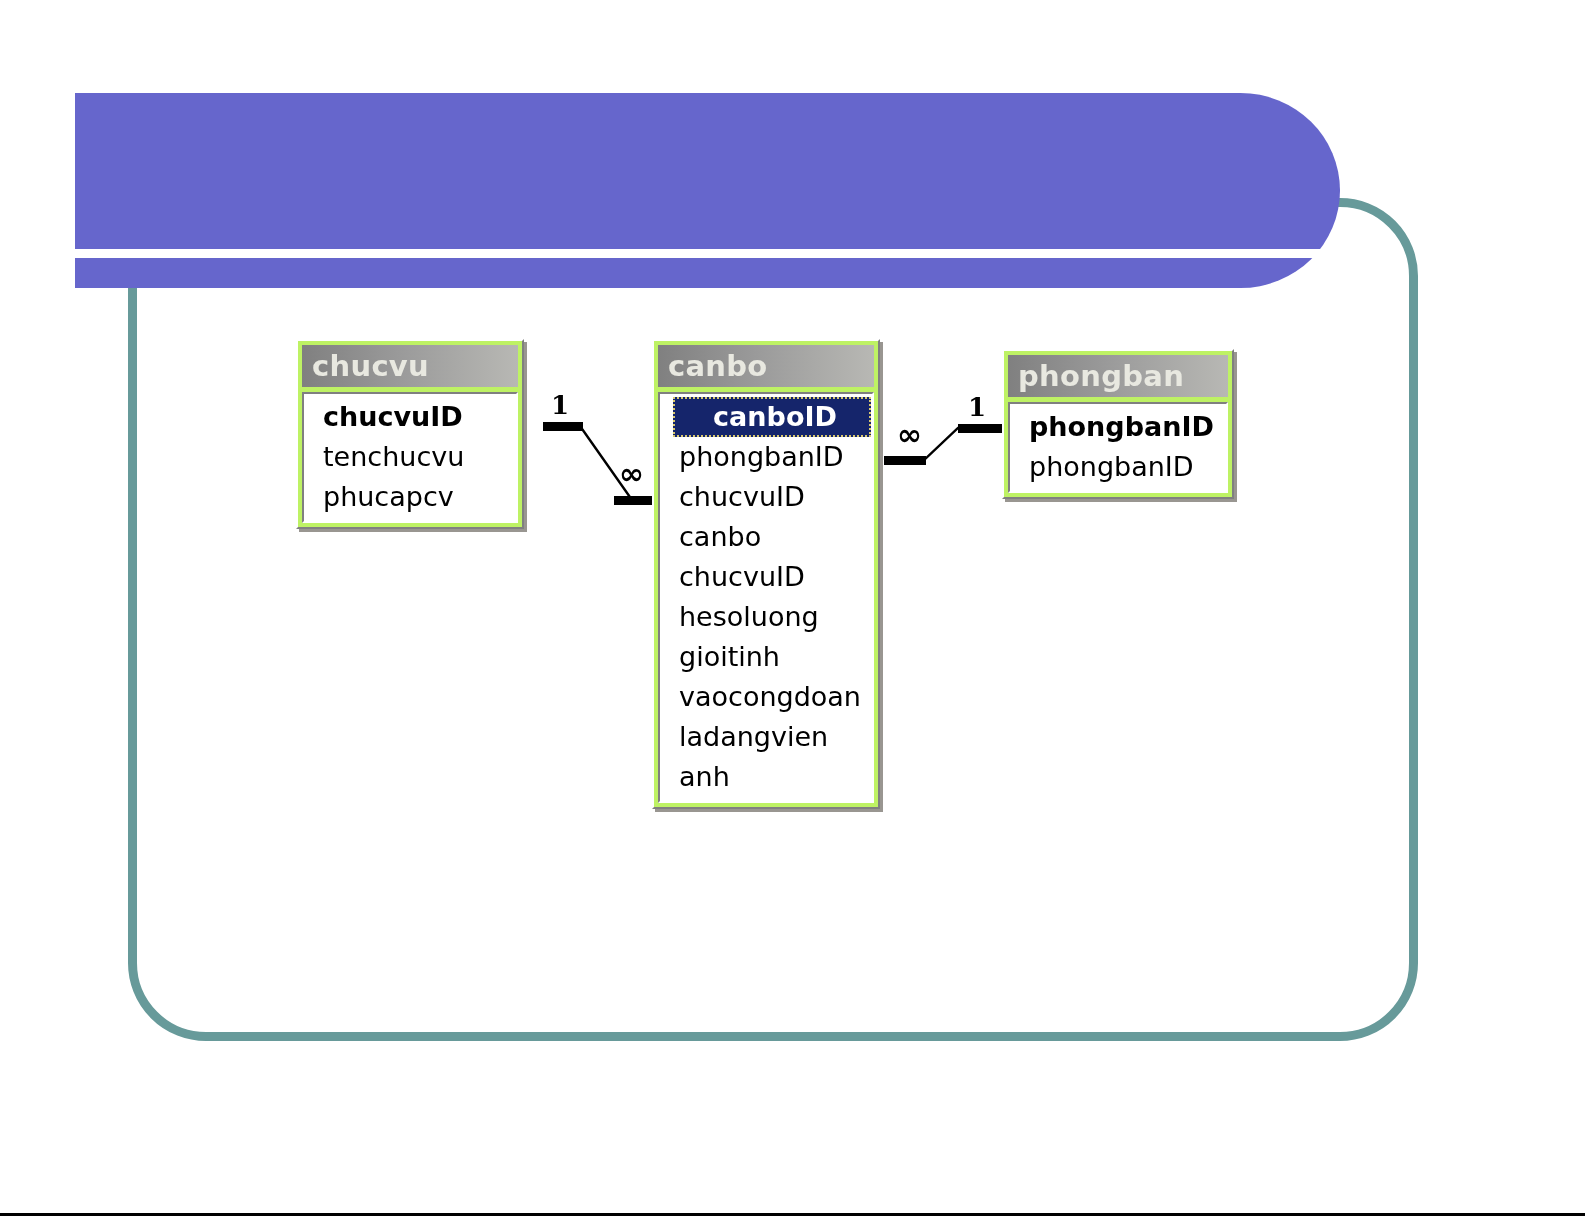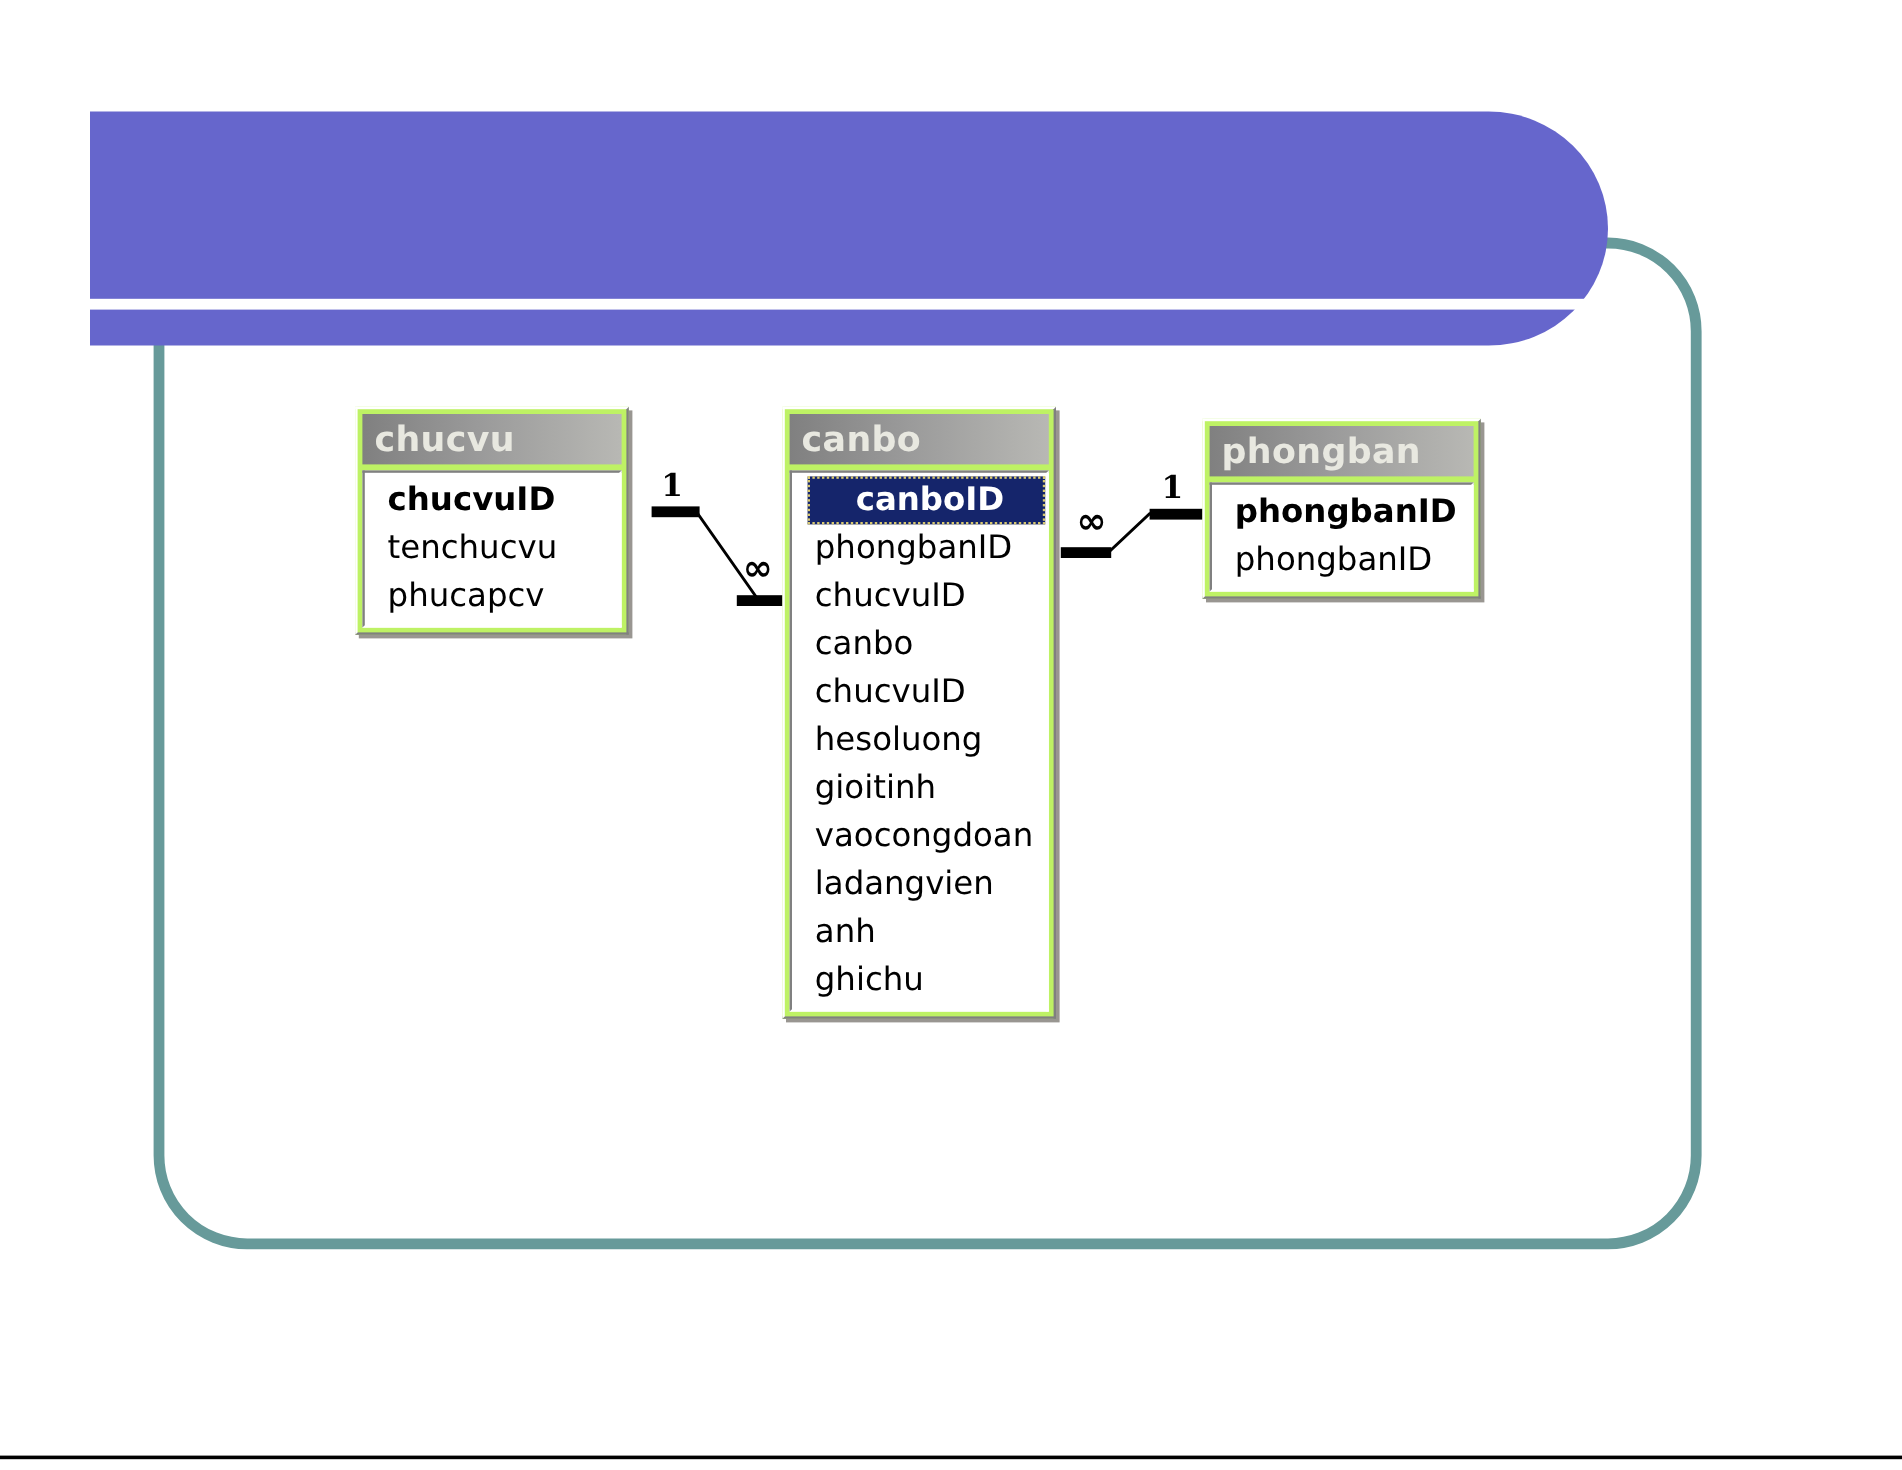--- a/index.html
+++ b/index.html
@@ -190,21 +190,20 @@
       <div class="er-field pk selected">canboID</div>
       <div class="er-field">phongbanID</div>
       <div class="er-field">chucvuID</div>
       <div class="er-field">canbo</div>
       <div class="er-field">chucvuID</div>
       <div class="er-field">hesoluong</div>
       <div class="er-field">gioitinh</div>
       <div class="er-field">vaocongdoan</div>
       <div class="er-field">ladangvien</div>
       <div class="er-field">anh</div>
-      <div class="er-field">ghichu</div>
     </div>
   </div>
 
   <div class="er-table" style="left:1002px; top:349px; width:232px;">
     <div class="er-title">phongban</div>
     <div class="er-fieldbox">
       <div class="er-field pk">phongbanID</div>
       <div class="er-field">phongbanID</div>
     </div>
   </div>

